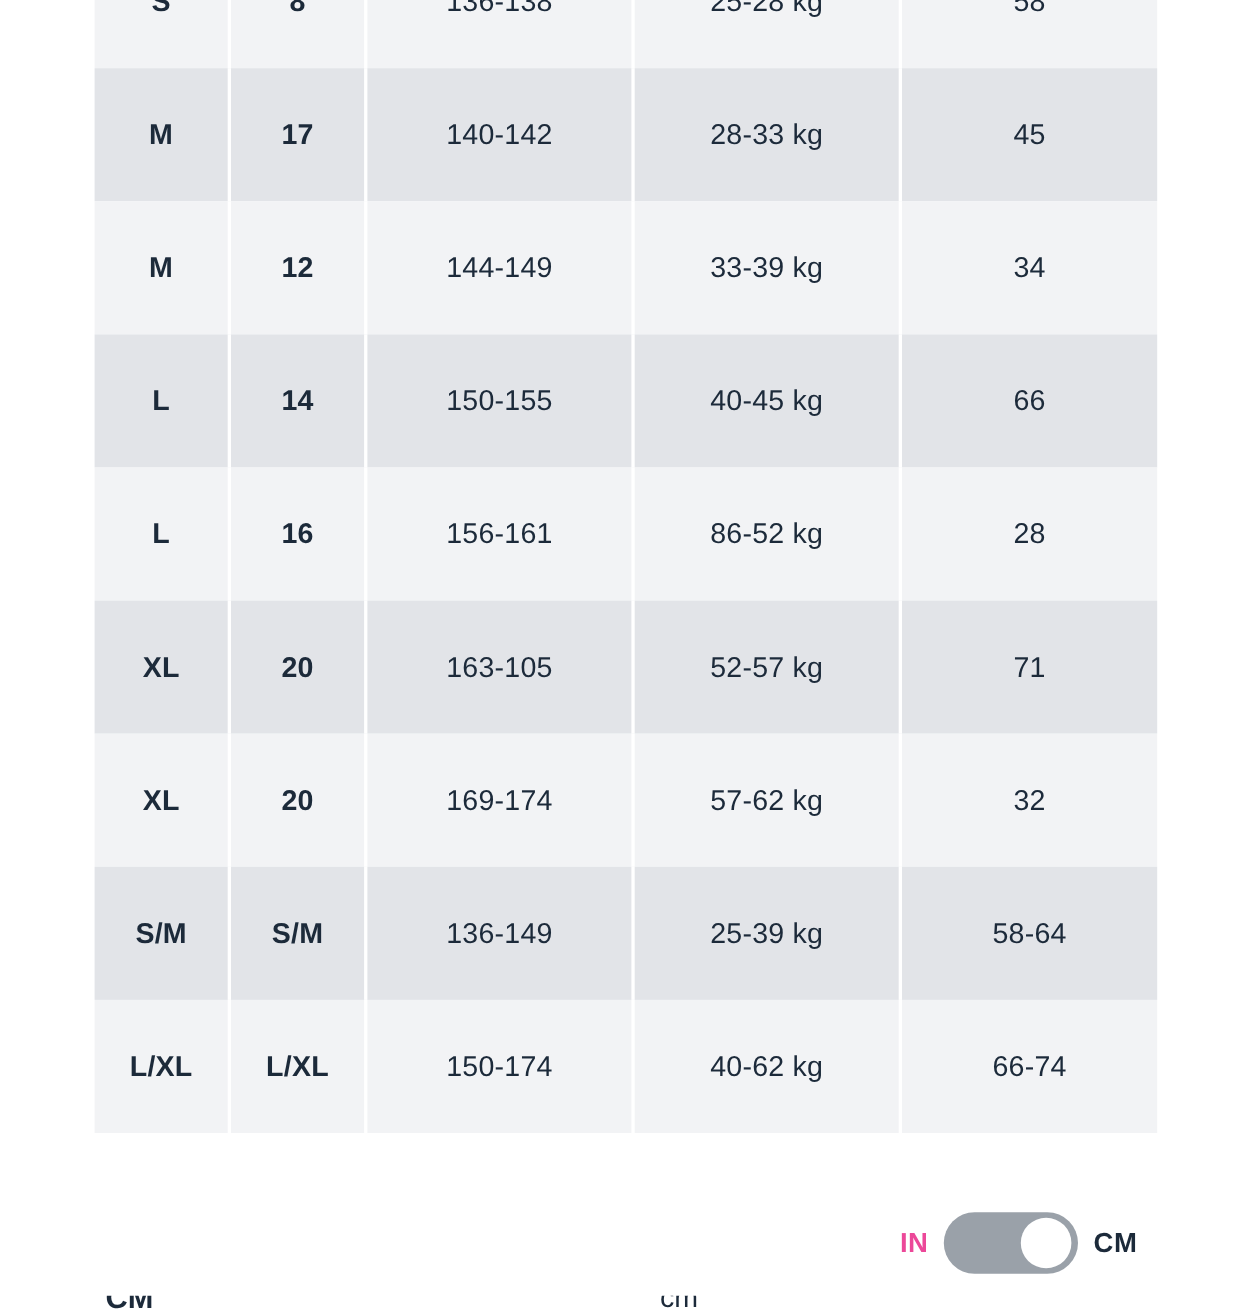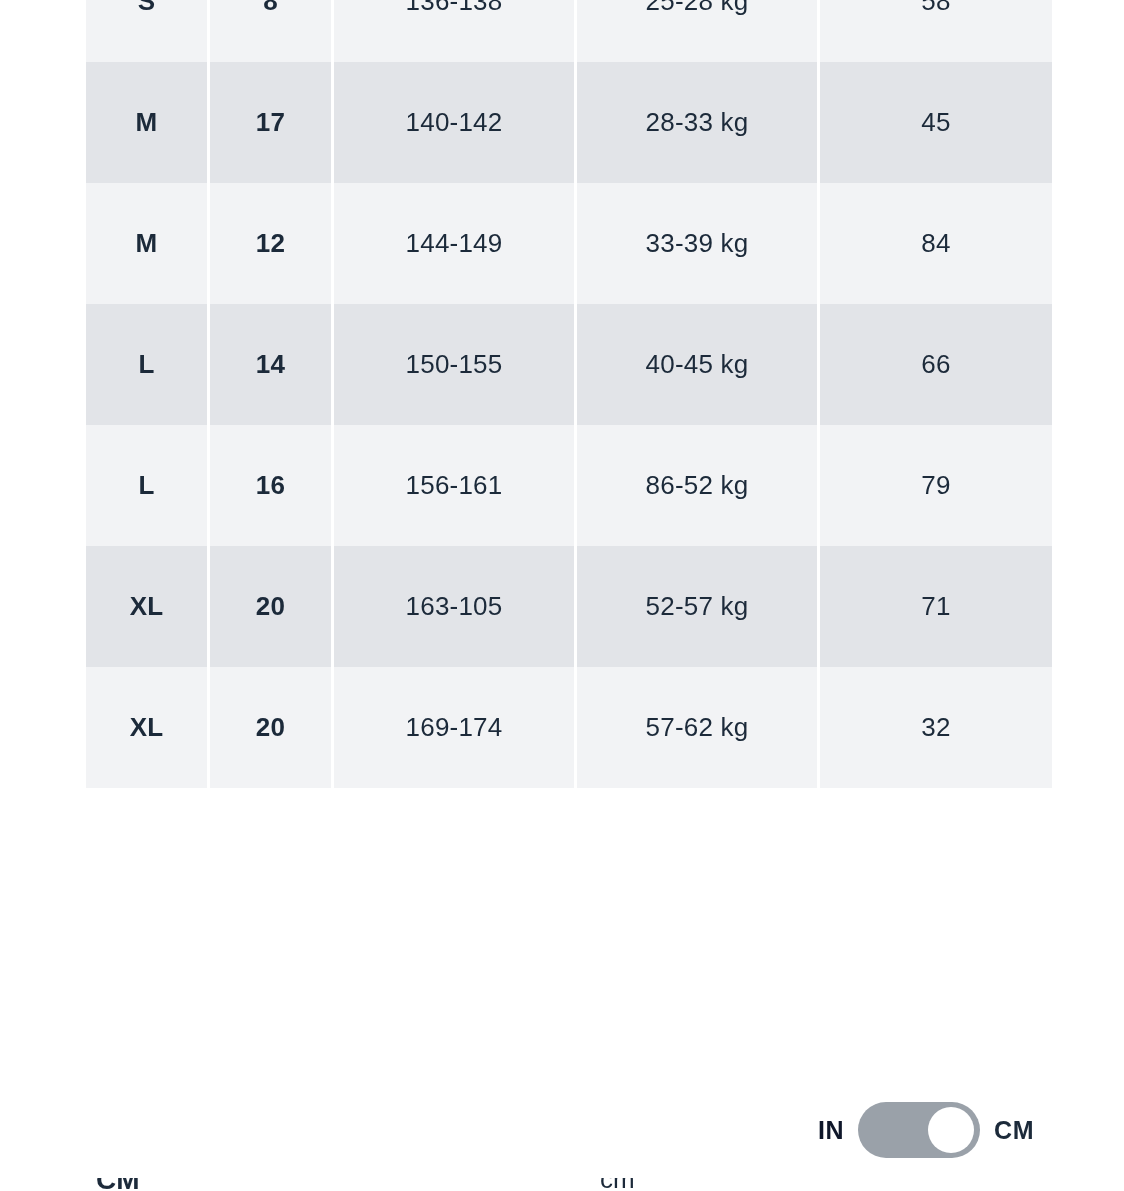--- a/index.html
+++ b/index.html
@@ -64,21 +64,21 @@
     display: flex;
     align-items: center;
     gap: 14px;
   }
   .unit-label {
     font-size: 25px;
     font-weight: bold;
     letter-spacing: 0.5px;
     color: #1c2a3a;
   }
-  .unit-label.inactive { color: #0f172a; text-align: right; }
+  .unit-label.inactive { color: #ec4899; text-align: right; }
 
   .switch {
     width: 122px;
     height: 56px;
     border-radius: 28px;
     background: #9aa1a9;
     position: relative;
     cursor: pointer;
   }
   .switch .knob {
@@ -136,49 +136,63 @@
         <td class="c1">17</td>
         <td class="c2">140-142</td>
         <td class="c3">28-33 kg</td>
         <td class="c4">45</td>
       </tr>
       <tr class="odd">
         <td class="c0">M</td>
         <td class="c1">12</td>
         <td class="c2">144-149</td>
         <td class="c3">33-39 kg</td>
-        <td class="c4">84</td>
+        <td class="c4">34</td>
       </tr>
       <tr class="even">
         <td class="c0">L</td>
         <td class="c1">14</td>
         <td class="c2">150-155</td>
         <td class="c3">40-45 kg</td>
         <td class="c4">66</td>
       </tr>
       <tr class="odd">
         <td class="c0">L</td>
         <td class="c1">16</td>
         <td class="c2">156-161</td>
         <td class="c3">86-52 kg</td>
-        <td class="c4">79</td>
+        <td class="c4">28</td>
       </tr>
       <tr class="even">
         <td class="c0">XL</td>
         <td class="c1">20</td>
         <td class="c2">163-105</td>
         <td class="c3">52-57 kg</td>
         <td class="c4">71</td>
       </tr>
       <tr class="odd">
         <td class="c0">XL</td>
         <td class="c1">20</td>
         <td class="c2">169-174</td>
         <td class="c3">57-62 kg</td>
         <td class="c4">32</td>
+      </tr>
+      <tr class="even">
+        <td class="c0">S/M</td>
+        <td class="c1">S/M</td>
+        <td class="c2">136-149</td>
+        <td class="c3">25-39 kg</td>
+        <td class="c4">58-64</td>
+      </tr>
+      <tr class="odd">
+        <td class="c0">L/XL</td>
+        <td class="c1">L/XL</td>
+        <td class="c2">150-174</td>
+        <td class="c3">40-62 kg</td>
+        <td class="c4">66-74</td>
       </tr>
     </tbody>
   </table>
 
   <div class="unit-toggle">
     <span class="unit-label inactive">IN</span>
     <span class="switch">
       <span class="knob"></span>
     </span>
     <span class="unit-label">CM</span>

